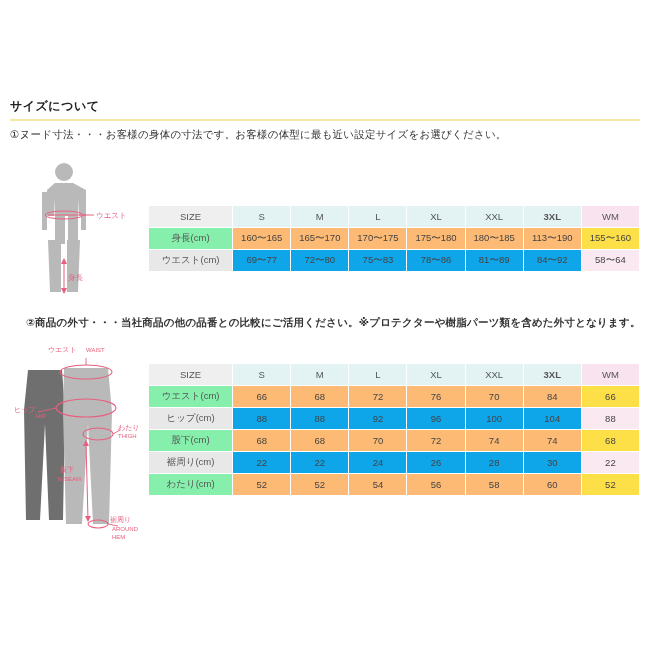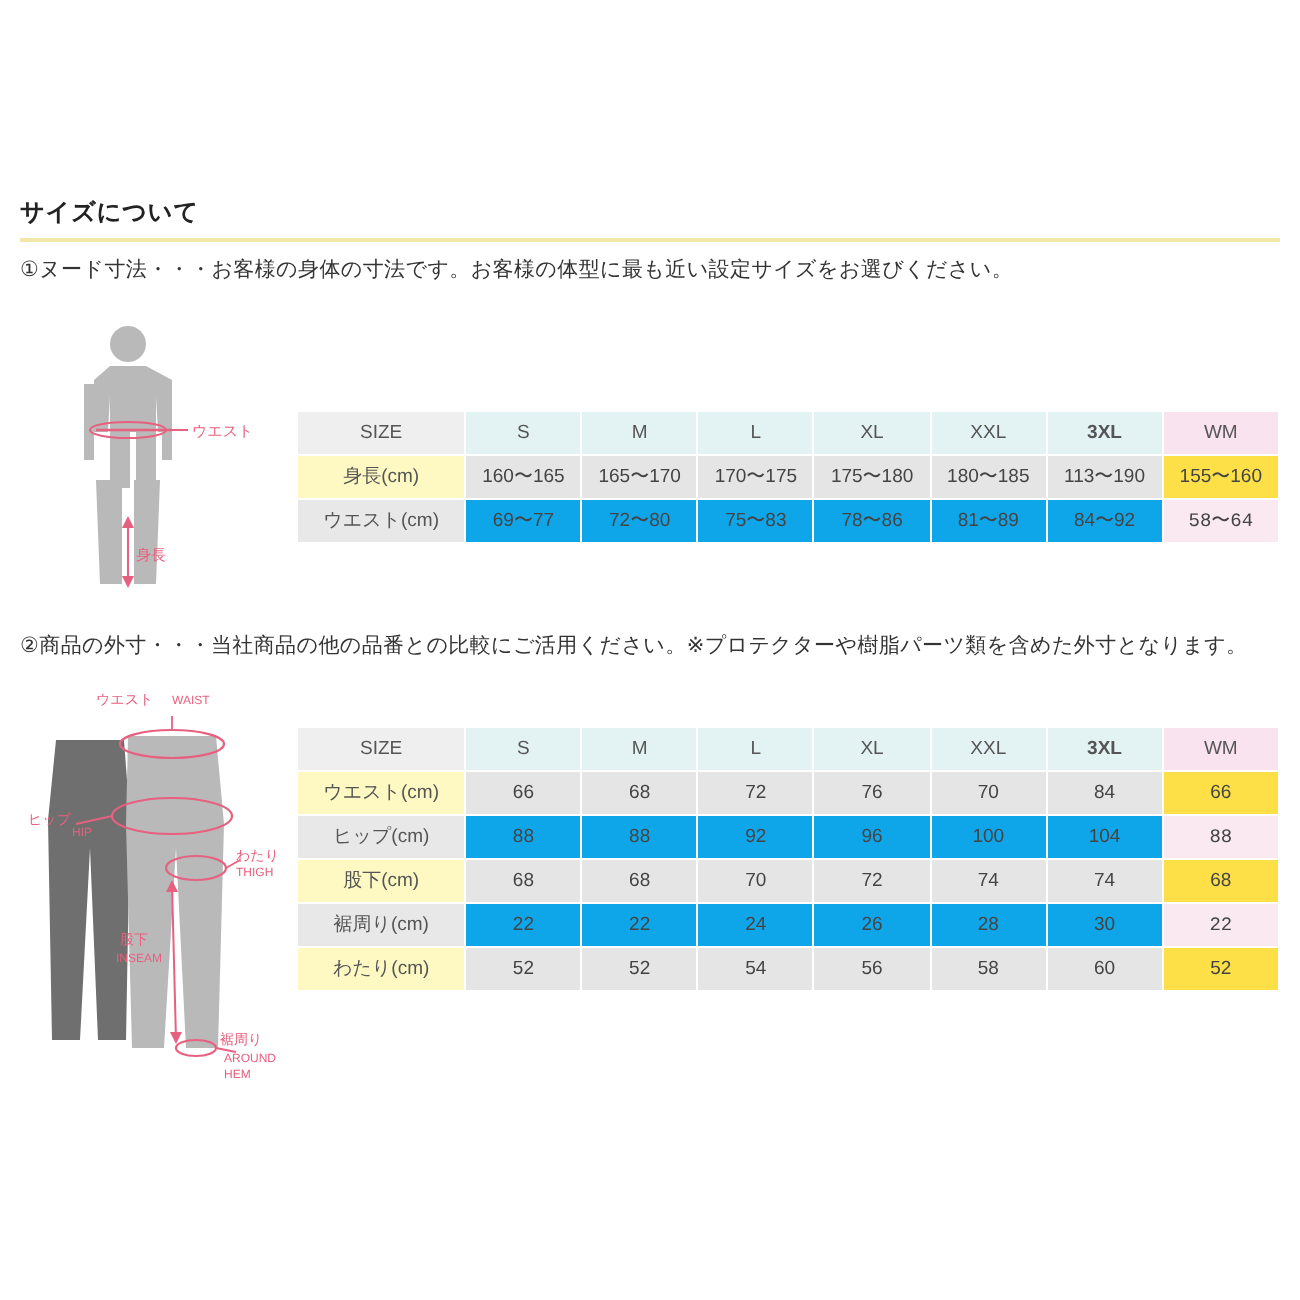--- a/index.html
+++ b/index.html
@@ -18,21 +18,21 @@
     font-size:12px;font-weight:bold;color:#222;letter-spacing:.5px;
     padding-bottom:4px;
   }
   .title-rule{height:2px;background:#f2e9a8;width:630px;}
 
   
   .lead{
     position:absolute;font-size:10.5px;color:#333;letter-spacing:.2px;
   }
   .lead1{left:10px;top:128px;}
-  .lead2{left:10px;top:316px;}
+  .lead2{left:26px;top:316px;font-weight:bold;}
 
   
   table.size{
     border-collapse:collapse;
     font-size:9.5px;
     color:#444;
     table-layout:fixed;
   }
   table.size th,table.size td{
     border:1px solid #ffffff;
@@ -43,25 +43,25 @@
     padding:0;
   }
   table.size thead th{background:#efefef;color:#555;}
   table.size thead th.c-s,
   table.size thead th.c-m,
   table.size thead th.c-l,
   table.size thead th.c-xl,
   table.size thead th.c-xxl{background:#e3f3f4;}
   table.size thead th.c-3xl{background:#e3f3f4;font-weight:bold;}
   table.size thead th.c-wm{background:#f9e3ee;}
-  table.size tbody th{background:#fef9c3;color:#555;text-align:center;}
-  table.size tbody td{background:#e5e5e5;}
+  table.size tbody th{background:#86efac;color:#555;text-align:center;}
+  table.size tbody td{background:#fdba74;}
   table.size tbody td.wm{background:#fde047;}
   table.size tbody tr.alt td{background:#0ea5e9;}
-  table.size tbody tr.alt td.wm{background:#fae9f1;font-family:Liberation Mono, monospace;}
+  table.size tbody tr.alt td.wm{background:#fae9f1;}
   table.size tbody tr.alt th{background:#e8e8e8;}
 
   #table1{position:absolute;left:148px;top:205px;width:492px;}
   #table2{position:absolute;left:148px;top:363px;width:492px;}
 
   .col-label{width:84px;}
   .col-v{width:58px;}
 
   
   .fig{position:absolute;}

